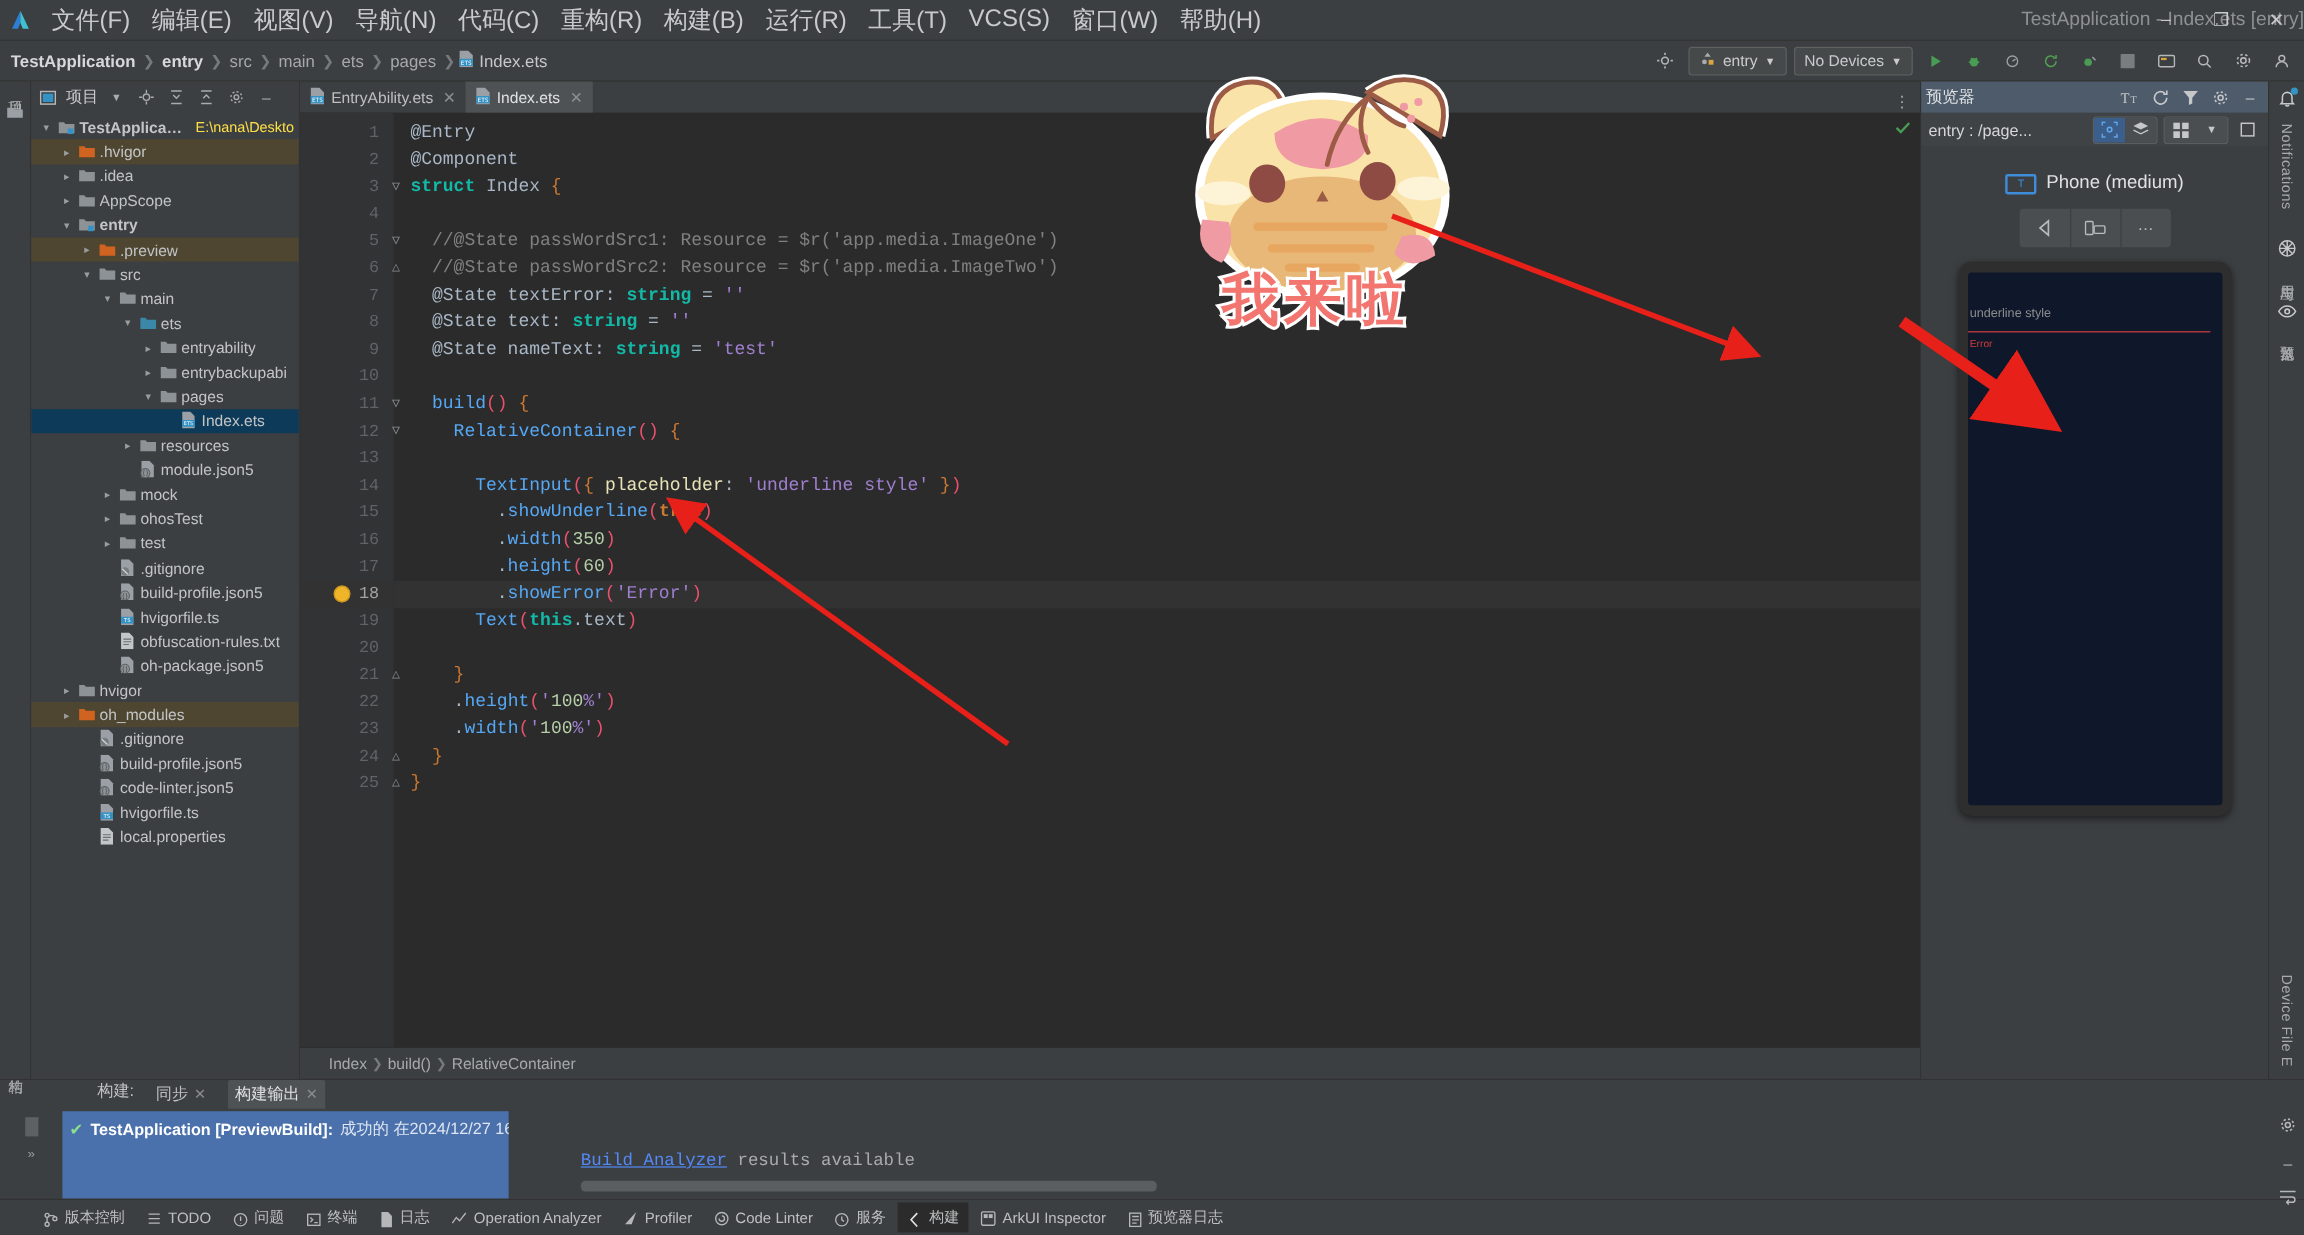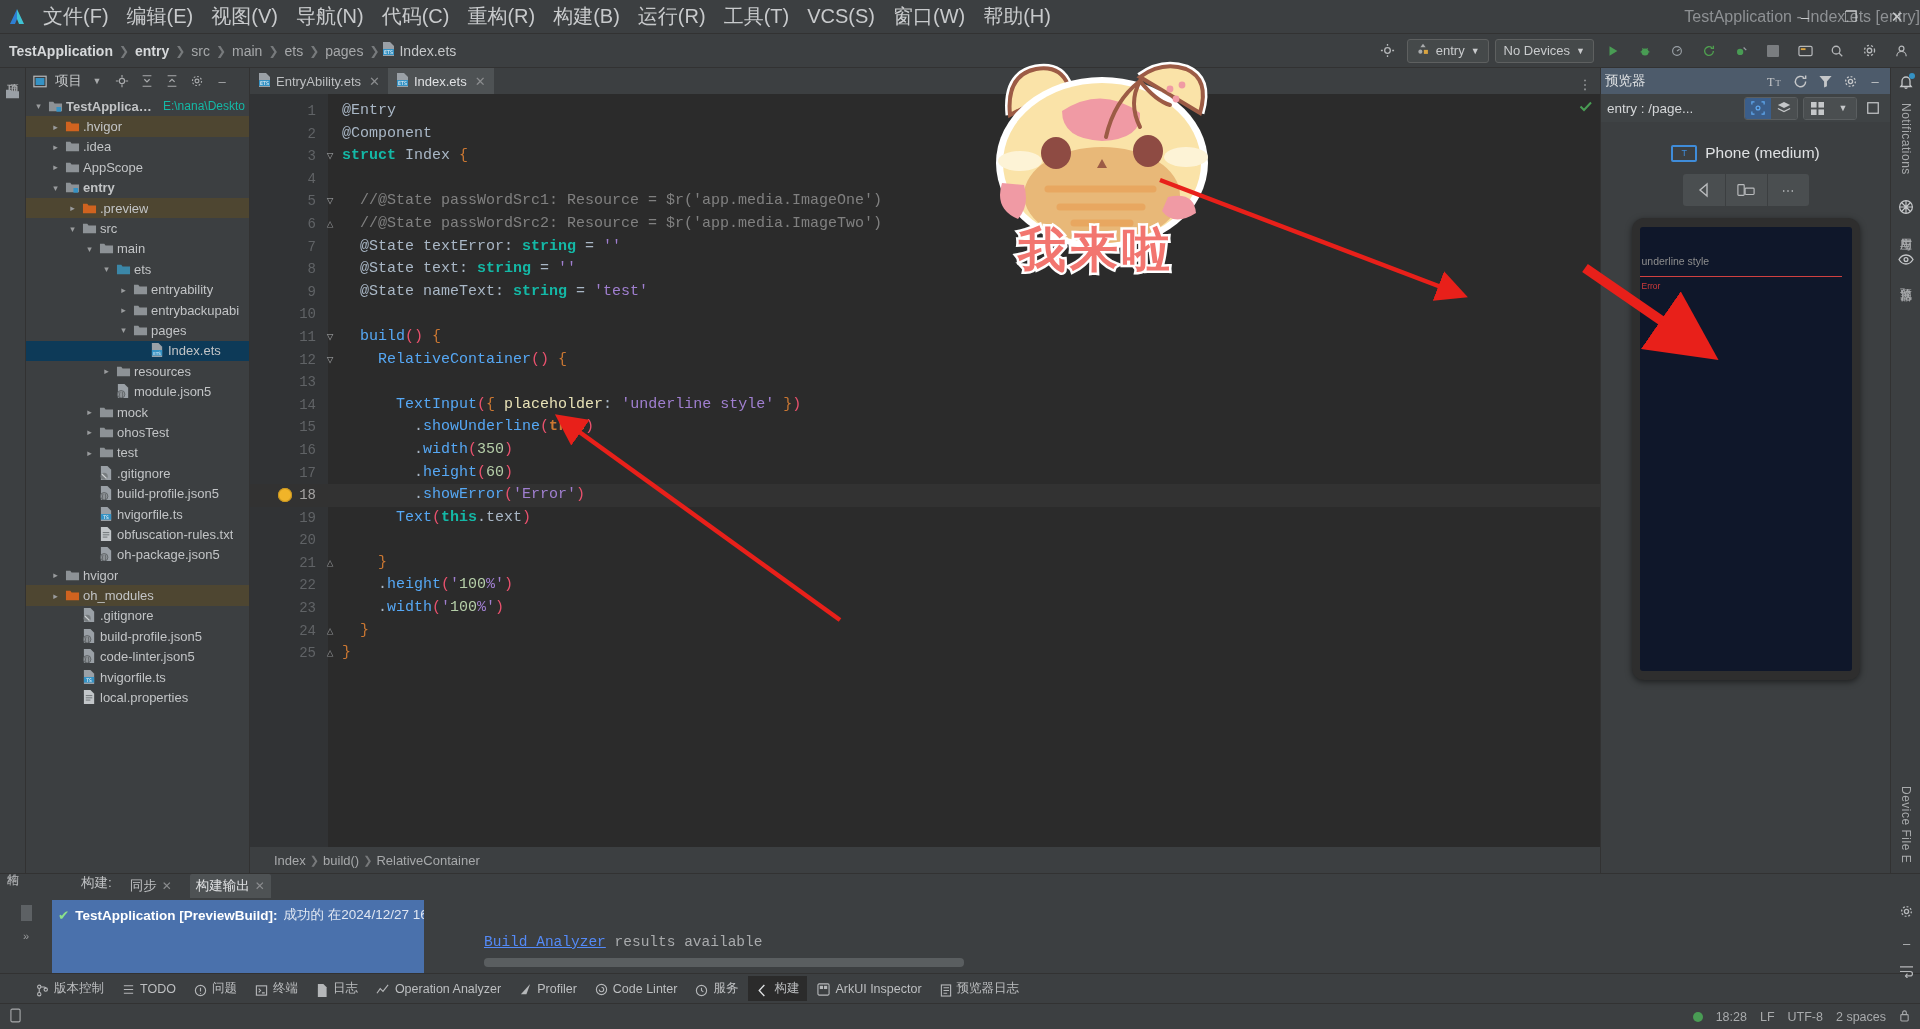--- a/index.html
+++ b/index.html
@@ -59,21 +59,21 @@
   .project-pane { width: 224px; background: #3c3f41; display: flex; flex-direction: column; border-right:1px solid #323232;}
   .pane-header { height: 26px; display:flex; align-items:center; gap:5px; padding: 0 4px; background:#3c3f41;}
   .pane-title { font-size: 13.5px; color:#c6c8ca; }
   .pane-hdr-ico { width:20px; height:20px; display:flex; align-items:center;justify-content:center;color:#a9abad;}
   .tree { flex:1 1 auto; background:#3c3f41; overflow:hidden; padding-top:2px; font-size:13px; position:relative;}
   .trow { height: 20.4px; display:flex; align-items:center; gap:3px; white-space:nowrap; color:#c2c4c6; padding-right:4px;}
   .trow.sel { background:#0d3a58; }
   .trow.hl { background:#4e4631; }
   .trow .arrow { width:13px; text-align:center; color:#9a9c9e; font-size:9px; flex:0 0 13px;}
   .trow .nm { overflow:hidden; text-overflow:ellipsis;}
-  .trow .sub { color:#14b8a6; font-size:12px; margin-left:5px;}
+  .trow .sub { color:#fde047; font-size:12px; margin-left:5px;}
   .fi { width:15px; height:15px; flex:0 0 15px; display:inline-block; position:relative;}
 
   
   .editor-col { flex: 1 1 auto; display:flex; flex-direction:column; min-width:0; background:#2b2b2b;}
   .tabs-row { height:26px; background:#3c3f41; display:flex; align-items:flex-end; }
   .etab { height:26px; display:flex; align-items:center; gap:5px; padding:0 8px; font-size:13px; color:#bdbfc1; }
   .etab.active { background:#4e5254; color:#dfe1e3;}
   .etab .x { color:#8b8d8f; font-size:13px; margin-left:3px;}
   .tabs-right { margin-left:auto; display:flex; align-items:center; padding-right:5px;}
   .code-wrap { flex:1 1 auto; display:flex; position:relative; background:#2b2b2b; overflow:hidden;}
@@ -941,40 +941,20 @@
         <span style="display: flex;">
           <svg width="12" height="13" viewBox="0 0 13 14" fill="none" stroke="#b5b7b9" stroke-width="1.2">
             <rect x="1.5" y="1" width="10" height="12"></rect>
             <path d="M3.8 4h6M3.8 7h6M3.8 10h4"></path>
           </svg>
         </span>
         <span>预览器日志</span>
       </div>
     </div>
 
-  <div class="statusbar">
-    <span>
-      <svg width="11" height="15" viewBox="0 0 12 16" fill="none" stroke="#a8aaac" stroke-width="1.2">
-          <rect x="1" y="1" width="10" height="14" rx="1.5"></rect>
-        </svg>
-    </span>
-    <span class="status-right">
-      <span class="dot-green"></span>
-      <span>18:28</span>
-      <span>LF</span>
-      <span>UTF-8</span>
-      <span>2 spaces</span>
-      <span>
-        <svg width="11" height="13" viewBox="0 0 12 14" fill="none" stroke="#a8aaac" stroke-width="1.2">
-            <rect x="2" y="6" width="8" height="7" rx="1"></rect>
-            <path d="M4 6V4a2 2 0 0 1 4 0v2"></path>
-          </svg>
-      </span>
-    </span>
-  </div>
 
   <div class="overlay">
     <svg class="sticker" viewBox="0 0 235 210">
       <g stroke="#ffffff" stroke-width="9" fill="none">
         <path d="M20 60 Q16 20 46 14 Q70 10 78 30"></path>
         <path d="M150 22 Q172 6 196 14 Q220 24 210 58"></path>
       </g>
       <path d="M20 60 Q16 20 46 14 Q70 10 78 30 Z" fill="#fae3a8" stroke="#9c5b45" stroke-width="4"></path>
       <path d="M150 22 Q172 6 196 14 Q220 24 210 58 Z" fill="#fae3a8" stroke="#9c5b45" stroke-width="4"></path>
       <ellipse cx="112" cy="108" rx="106" ry="86" fill="#ffffff"></ellipse>

